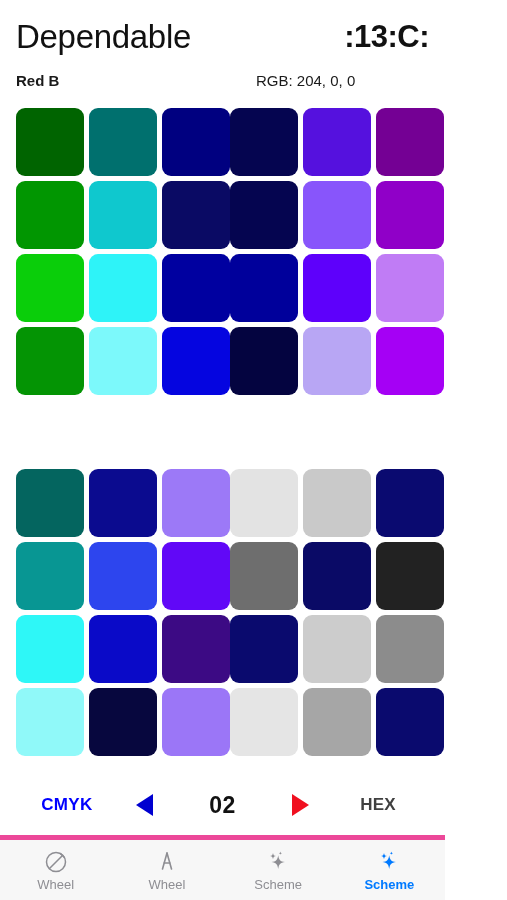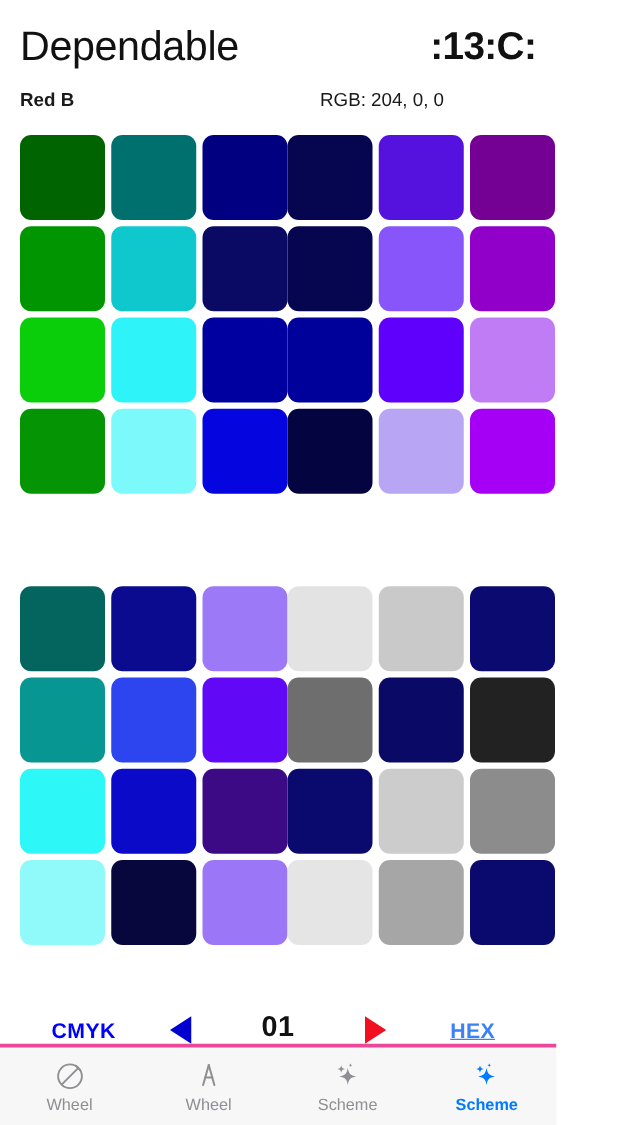--- a/index.html
+++ b/index.html
@@ -90,21 +90,21 @@
     height: 68px;
     border-radius: 9px;
     cursor: pointer;
   }
 
   
   .controls {
     flex: 0 0 auto;
     height: 60px;
     display: flex;
-    align-items: flex-end;
+    align-items: center;
     padding: 0 28px;
   }
   .ctrl-cell {
     flex: 1 1 0;
     display: flex;
     align-items: center;
     justify-content: center;
   }
   .ctrl-cmyk {
     font-size: 17px;
@@ -139,21 +139,21 @@
     border-bottom: 11px solid transparent;
     border-left: 17px solid #f01020;
     cursor: pointer;
   }
 
   
   .tabbar {
     flex: 0 0 auto;
     height: 65px;
     background: #f7f7f7;
-    border-top: 3px solid #ec4899;
+    border-top: 5px solid #ec4899;
     display: flex;
     align-items: flex-start;
   }
   .tab {
     flex: 1 1 0;
     height: 100%;
     display: flex;
     flex-direction: column;
     align-items: center;
     justify-content: center;
@@ -259,27 +259,27 @@
   </div>
 
   <div class="controls">
     <div class="ctrl-cell">
       <span class="ctrl-cmyk" style="color: rgb(0, 0, 255);">CMYK</span>
     </div>
     <div class="ctrl-cell">
       <span class="arrow-left" style="border-right-color: rgb(0, 0, 208);"></span>
     </div>
     <div class="ctrl-cell">
-      <span class="ctrl-index">01</span>
+      <span class="ctrl-index">02</span>
     </div>
     <div class="ctrl-cell">
       <span class="arrow-right" style="border-left-color: rgb(240, 16, 32);"></span>
     </div>
     <div class="ctrl-cell">
-      <span class="ctrl-hex" style="color: #3b82f6; text-decoration: underline;">HEX</span>
+      <span class="ctrl-hex" style="color: #404040;">HEX</span>
     </div>
   </div>
 
   <div class="tabbar" id="tabbar">
       <div class="tab">
         <span class="tab-icon">
           <svg width="26" height="26" viewBox="0 0 26 26">
             <circle cx="13" cy="13" r="9.5" fill="none" stroke="#8e8e93" stroke-width="1.5"></circle>
             <path d="M6.5 19.5 L19.5 6.5" fill="none" stroke="#8e8e93" stroke-width="1.5" stroke-linecap="round" stroke-linejoin="round"></path>
             <path d="M17.6 4.6 L21.3 8.3" fill="none" stroke="#8e8e93" stroke-width="1.5" stroke-linecap="round" stroke-linejoin="round"></path>

